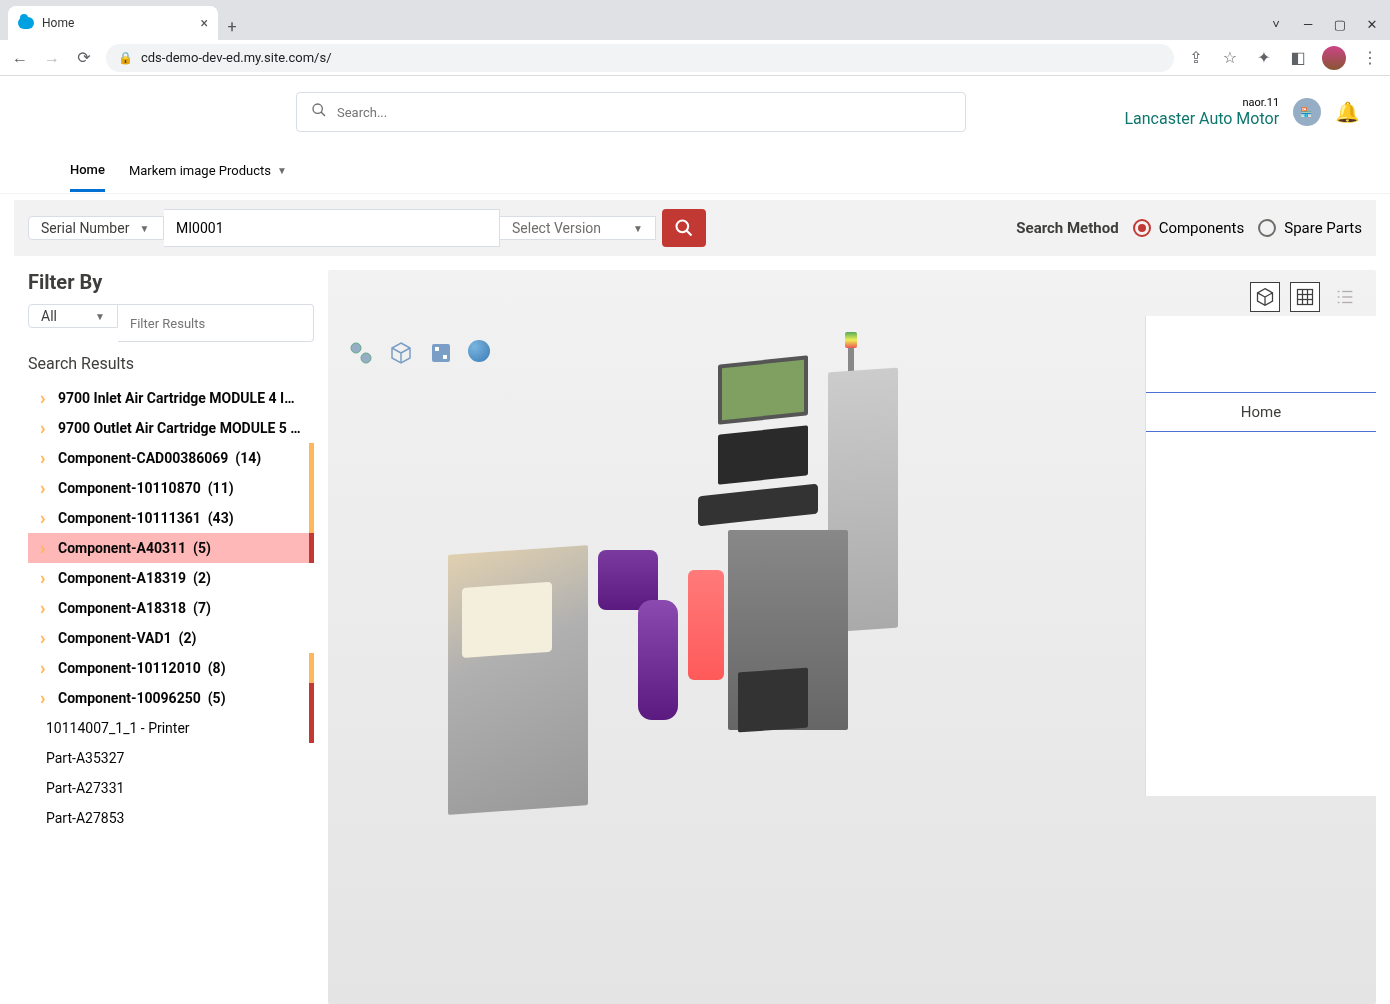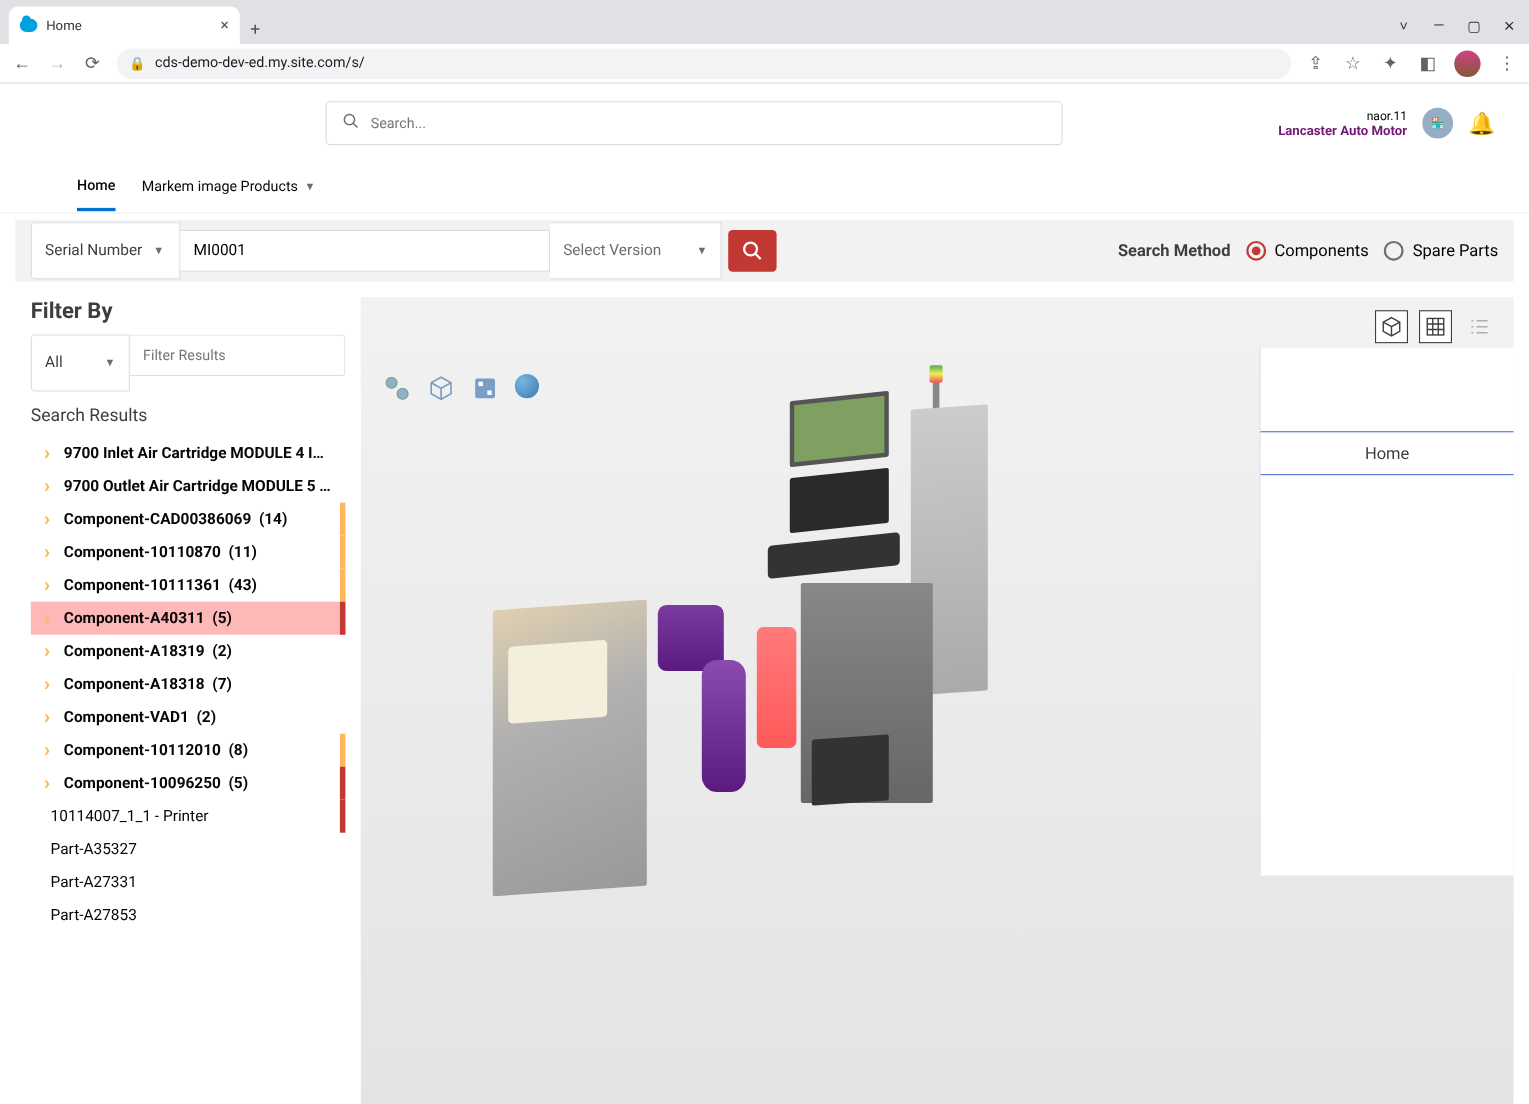--- a/index.html
+++ b/index.html
@@ -21,35 +21,35 @@
 .lock { font-size:12px; color:#5f6368; }
 .addr-right { display:flex; gap:14px; align-items:center; }
 .avatar { width:24px; height:24px; border-radius:50%; background:linear-gradient(#c48,#853); }
 
 
 .top { height:72px; display:flex; align-items:center; padding:0 16px; gap:20px; }
 .search-wrap { margin-left:280px; flex:0 0 670px; height:40px; border:1px solid #d8dde6; border-radius:4px; display:flex; align-items:center; padding:0 14px; gap:10px; }
 .search-wrap input { border:none; outline:none; flex:1; font-size:13px; color:#706e6b; }
 .user-area { margin-left:auto; display:flex; align-items:center; gap:14px; }
 .user-text { text-align:right; font-size:11px; }
-.user-text a { color:#701a75; text-decoration:none; font-weight:700; font-size:12px; }
+.user-text a { color:#0f766e; text-decoration:none; font-weight:400; font-size:16px; }
 .store-badge { width:28px; height:28px; background:#95aec5; border-radius:50%; display:flex; align-items:center; justify-content:center; font-size:10px; color:#fff; }
 .bell { font-size:20px; color:#706e6b; cursor:pointer; }
 .cart { width:24px; height:20px; background:#000; clip-path:polygon(0 0,5% 0,15% 60%,85% 60%,100% 0,90% 0,78% 45%,22% 45%,12% 0,0 0); position:relative; }
 .cart:after{content:"";position:absolute;bottom:-6px;left:3px;width:5px;height:5px;background:#000;border-radius:50%;box-shadow:12px 0 #000;}
 
 
 .nav { height:46px; display:flex; align-items:center; gap:24px; padding:0 70px; border-bottom:1px solid #f3f2f2; }
 .nav-item { font-size:13px; color:#080707; cursor:pointer; padding:12px 0; }
 .nav-item.active { border-bottom:3px solid #0070d2; font-weight:500; }
 .nav-drop { display:flex; align-items:center; gap:6px; }
 
 
 .search-row { background:#f3f2f2; height:56px; margin:6px 14px 0; display:flex; align-items:center; padding:0 14px; gap:0; }
-.sel { height:52px; background:#fff; border:1px solid #d8dde6; display:flex; align-items:center; padding:0 12px; font-size:14px; color:#3e3e3c; cursor:pointer; }
+.sel { height:24px; background:#fff; border:1px solid #d8dde6; display:flex; align-items:center; padding:0 12px; font-size:14px; color:#3e3e3c; cursor:pointer; }
 .sel.serial { width:136px; border-radius:4px 0 0 4px; gap:10px; }
 .txt-in { height:38px; width:336px; border:1px solid #d8dde6; border-left:none; padding:0 12px; font-size:14px; outline:none; }
 .sel.ver { width:156px; border-left:none; color:#706e6b; justify-content:space-between;gap:20px; }
 .go-btn { width:44px; height:38px; background:#c23934; border-radius:4px; margin-left:6px; display:flex; align-items:center; justify-content:center; cursor:pointer; }
 .go-btn svg { width:20px; height:20px; }
 .method { margin-left:auto; display:flex; align-items:center; gap:14px; font-size:15px; }
 .method .lbl { font-weight:700; color:#3e3e3c; }
 .radio { display:flex; align-items:center; gap:8px; cursor:pointer; }
 .rb { width:18px; height:18px; border:2px solid #706e6b; border-radius:50%; display:flex; align-items:center; justify-content:center; }
 .rb.on { border-color:#c23934; }

